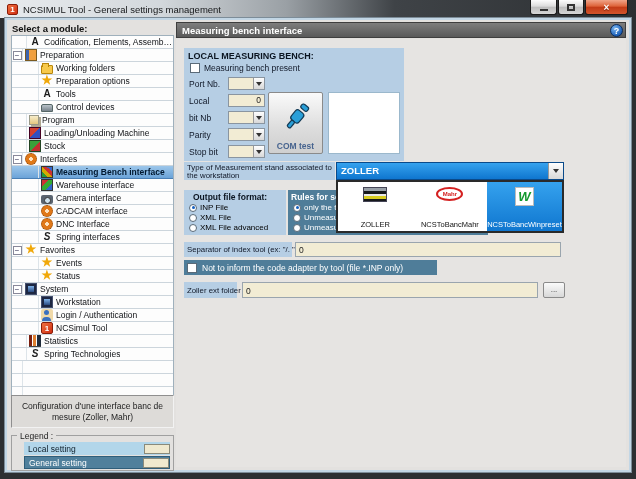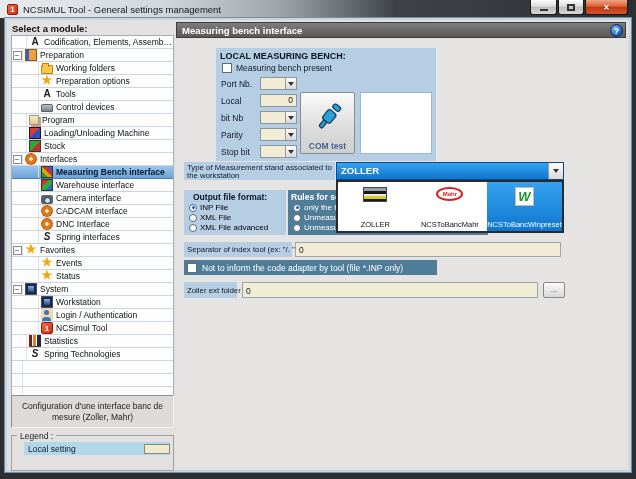--- a/index.html
+++ b/index.html
@@ -92,21 +92,21 @@
   .main-header { position:relative; height:16px; background:linear-gradient(#7d7d7d,#595959);
     border:1px solid #3e3e3e; color:#fff; font-size:9.5px; font-weight:bold; padding:2px 5px; }
   .help { position:absolute; top:1px; right:2px; width:13px; height:13px; border-radius:50%;
     background:radial-gradient(circle at 35% 30%,#7ab6f0,#1c5fb8 70%,#10408a); border:1px solid #0a2a5a;
     color:#fff; font-size:9px; font-weight:bold; line-height:12px; text-align:center; }
   .main-content { position:absolute; top:17px; left:0; right:0; bottom:0; background:#e6e4e2; }
 
   .panel-blue { background:#b6cee4; }
   .panel-teal { background:#4f7d99; color:#fff; }
 
-  .local-bench { position:absolute; top:9px; left:8px; width:220px; height:113px;margin-left:32px; }
+  .local-bench { position:absolute; top:9px; left:8px; width:220px; height:113px; }
   .lb-title { font-size:9px; font-weight:bold; color:#0a1420; padding:3px 0 0 4px; }
   .lb-present { position:absolute; top:15px; left:6px; display:flex; align-items:center; gap:4px;
     font-size:8.5px; color:#101828; }
   .checkbox { width:10px; height:10px; background:#fff; border:1px solid #5a6a78; flex:none; }
   .frow { position:absolute; left:0; height:13px; display:flex; align-items:center; width:100%; }
   .frow .flabel { position:absolute; left:5px; font-size:8.5px; color:#101828; }
   .fctrl { position:absolute; left:44px; width:37px; height:13px; }
   .combo { display:flex; height:100%; background:#f2ecd4; border:1px solid #8a95a0; }
   .combo .cval { flex:1; font-size:8.5px; line-height:11px; padding:0 2px; overflow:hidden; color:#222; }
   .carrow { width:11px; background:linear-gradient(#fefefe,#d8d8d8); border-left:1px solid #999;
@@ -336,20 +336,24 @@
           </div>
         </div>
       <div class="desc-box">Configuration d'une interface banc de mesure (Zoller, Mahr)</div>
       <div class="legend-box">
         <span class="legend-title">Legend :</span>
         <div id="legend-rows">
             <div class="lrow local">
               <span>Local setting</span>
               <span class="swatch" style="background: rgb(239, 233, 207);"></span>
             </div>
+            <div class="lrow general">
+              <span>General setting</span>
+              <span class="swatch" style="background: rgb(239, 233, 207);"></span>
+            </div>
           </div>
       </div>
     </div>
 
     <div class="main">
       <div class="main-header">
         <span>Measuring bench interface</span>
         <span class="help">?</span>
       </div>
       <div class="main-content">

